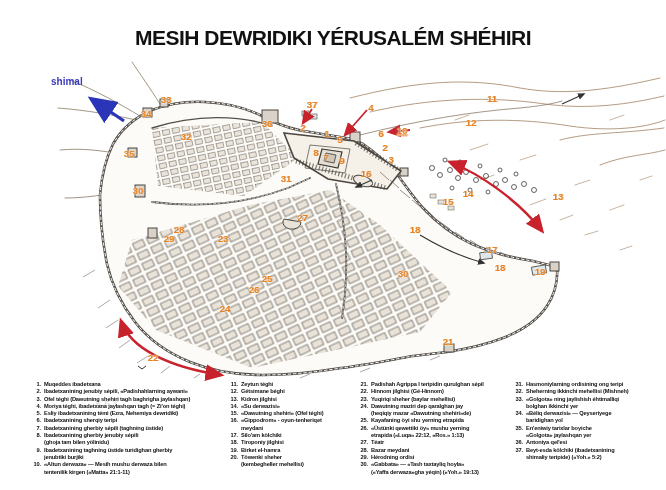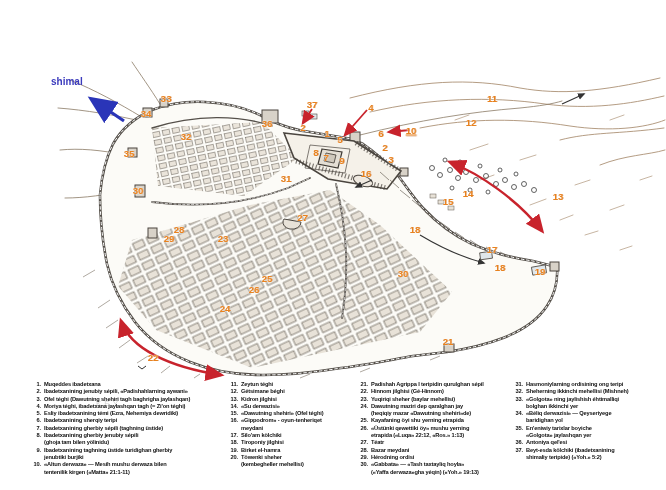--- a/index.html
+++ b/index.html
@@ -22,20 +22,21 @@
   .lg-col:nth-child(4){width:154px;}
   .lg-item{display:flex;font-size:5.7px;font-weight:bold;line-height:7.3px;letter-spacing:-0.15px;}
   .lg-num{flex:0 0 13px;text-align:right;margin-right:3px;}
   .lg-text{white-space:pre-line;}
 </style>
 </head>
 <body>
 
 <div class="page">
 
+  <h1 class="title">MESIH DEWRIDIKI YÉRUSALÉM SHÉHIRI</h1>
 
   <svg class="map-svg" width="666" height="490" viewBox="0 0 666 490">
     <defs>
       <marker id="ah-red" orient="auto" markerWidth="9" markerHeight="8" refX="6.5" refY="3.5">
         <path d="M0,0 L8,3.5 L0,7 Z" fill="#c8232c"></path>
       </marker>
       <marker id="ah-red-s" orient="auto-start-reverse" markerWidth="9" markerHeight="8" refX="6.5" refY="3.5">
         <path d="M0,0 L8,3.5 L0,7 Z" fill="#c8232c"></path>
       </marker>
       <marker id="ah-blue" orient="auto" markerWidth="10" markerHeight="9" refX="7" refY="4">
@@ -211,21 +212,21 @@
       <span class="marker" style="left: 327px; top: 133px;">1</span>
       <span class="marker" style="left: 303px; top: 127px;">2</span>
       <span class="marker" style="left: 385px; top: 147px;">2</span>
       <span class="marker" style="left: 391px; top: 159px;">3</span>
       <span class="marker" style="left: 371px; top: 107px;">4</span>
       <span class="marker" style="left: 340px; top: 139px;">5</span>
       <span class="marker" style="left: 381px; top: 133px;">6</span>
       <span class="marker" style="left: 326px; top: 157px;">7</span>
       <span class="marker" style="left: 316px; top: 152px;">8</span>
       <span class="marker" style="left: 342px; top: 160px;">9</span>
-      <span class="marker" style="left: 411px; top: 130px; text-decoration: underline;">10</span>
+      <span class="marker" style="left: 402px; top: 130px; text-decoration: underline;">10</span>
       <span class="marker" style="left: 492px; top: 98px;">11</span>
       <span class="marker" style="left: 471px; top: 122px;">12</span>
       <span class="marker" style="left: 528px; top: 196px; margin-left: 30px;">13</span>
       <span class="marker" style="left: 468px; top: 193px;">14</span>
       <span class="marker" style="left: 448px; top: 201px;">15</span>
       <span class="marker" style="left: 366px; top: 173px;">16</span>
       <span class="marker" style="left: 492px; top: 249px;">17</span>
       <span class="marker" style="left: 415px; top: 229px;">18</span>
       <span class="marker" style="left: 500px; top: 267px;">18</span>
       <span class="marker" style="left: 540px; top: 271px;">19</span>
@@ -235,21 +236,21 @@
       <span class="marker" style="left: 223px; top: 238px;">23</span>
       <span class="marker" style="left: 225px; top: 308px; text-align: center;">24</span>
       <span class="marker" style="left: 267px; top: 278px;">25</span>
       <span class="marker" style="left: 254px; top: 289px;">26</span>
       <span class="marker" style="left: 287px; top: 217px; padding-left: 31px;">27</span>
       <span class="marker" style="left: 179px; top: 229px;">28</span>
       <span class="marker" style="left: 147px; top: 238px; margin-left: 22px;">29</span>
       <span class="marker" style="left: 138px; top: 190px;">30</span>
       <span class="marker" style="left: 286px; top: 178px;">31</span>
       <span class="marker" style="left: 186px; top: 136px;">32</span>
-      <span class="marker" style="left: 166px; top: 99px; font-family: Liberation Mono, monospace;">33</span>
+      <span class="marker" style="left: 166px; top: 99px;">33</span>
       <span class="marker" style="left: 146px; top: 113px;">34</span>
       <span class="marker" style="left: 129px; top: 153px;">35</span>
       <span class="marker" style="left: 267px; top: 123px;">36</span>
       <span class="marker" style="left: 312px; top: 104px; text-align: center;">37</span>
     </div>
 
   <div class="watermark">KEY</div>
 
   <div class="legend">
       <div class="lg-col">

